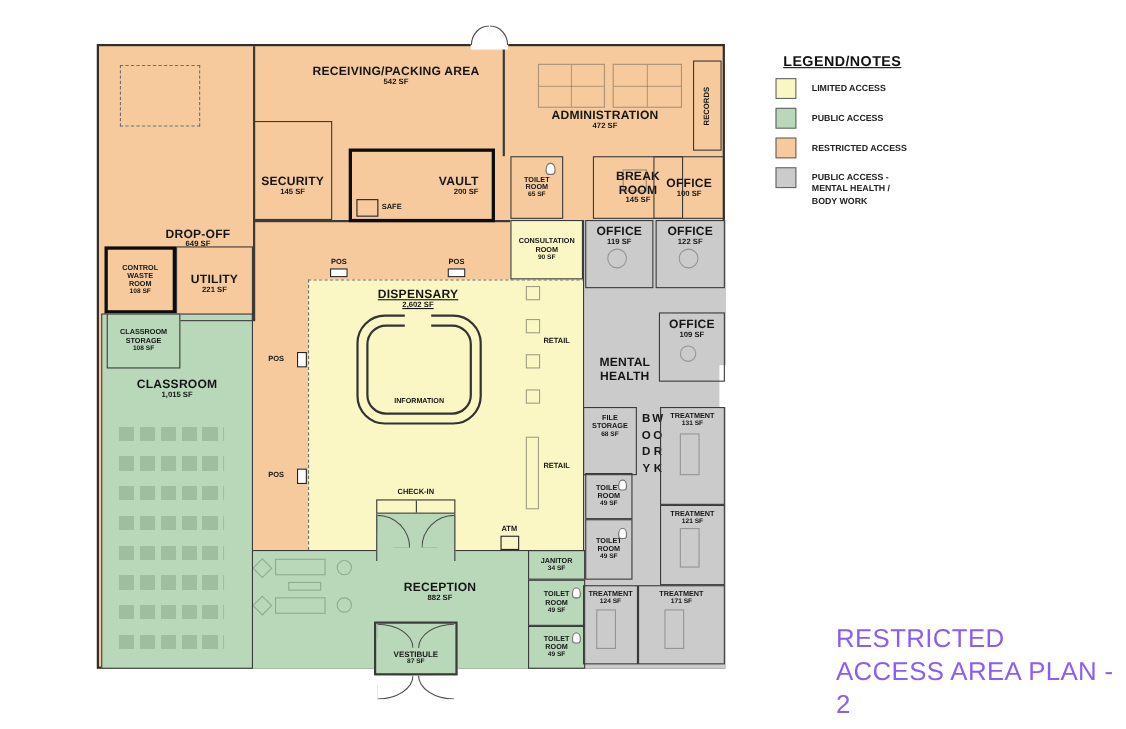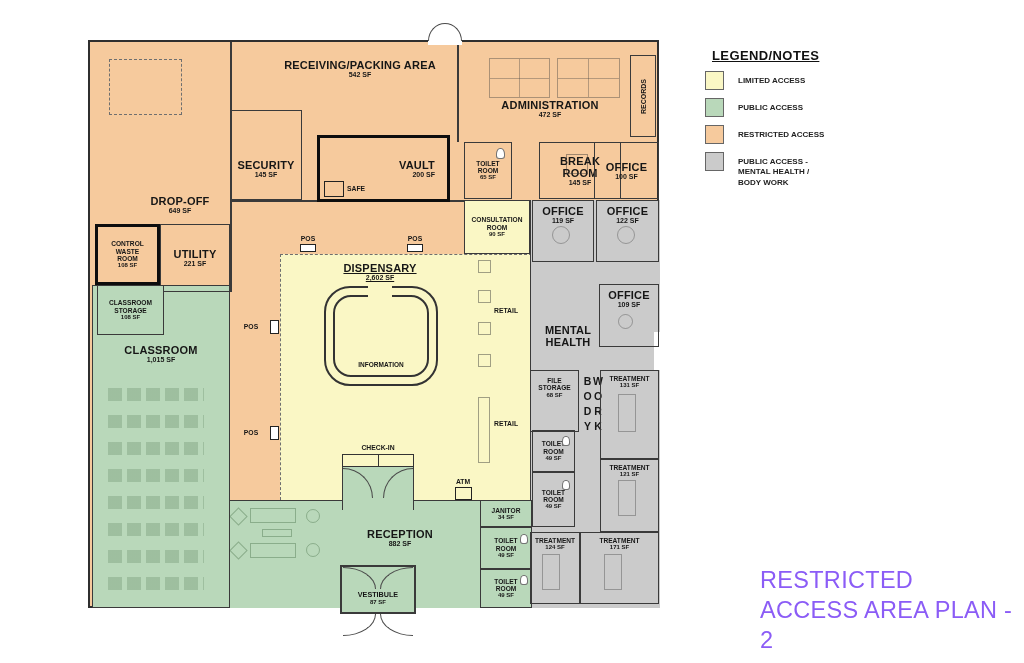--- a/index.html
+++ b/index.html
@@ -71,21 +71,21 @@
     <div class="z" style="left:338px;top:-2px;width:34px;height:5px;background:#fff;"></div>
     <div class="arc arctl" style="left:338px;top:-19px;width:17px;height:18px;"></div>
     <div class="arc arctr" style="left:355px;top:-19px;width:17px;height:18px;"></div>
     <div class="z" style="left:564px;top:290px;width:8px;height:38px;background:#fff;"></div>
 
     <div class="room lg" style="left:180px;top:16px;width:180px;height:22px;">
       <div class="nm">RECEIVING/PACKING AREA</div>
       <div class="ar">542 SF</div>
     </div>
     <div class="z dash" style="left:19px;top:17px;width:73px;height:56px;"></div>
-    <div class="room lg" style="left:40px;top:151px;width:100px;height:24px;text-align:center;">
+    <div class="room lg" style="left:40px;top:163px;width:100px;height:24px;text-align:center;">
       <div class="nm">DROP-OFF</div>
       <div class="ar">649 SF</div>
     </div>
     <div class="room wl lg" style="left:140px;top:68px;width:72px;height:90px;justify-content:flex-end;padding-bottom:20px;">
       <div class="nm">SECURITY</div>
       <div class="ar">145 SF</div>
     </div>
     <div class="room lg" style="left:227px;top:93px;width:133px;height:67px;border:3.5px solid #0d0d0d;align-items:flex-end;padding-right:12px;text-align:right;">
       <div class="nm">VAULT</div>
       <div class="ar">200 SF</div>

